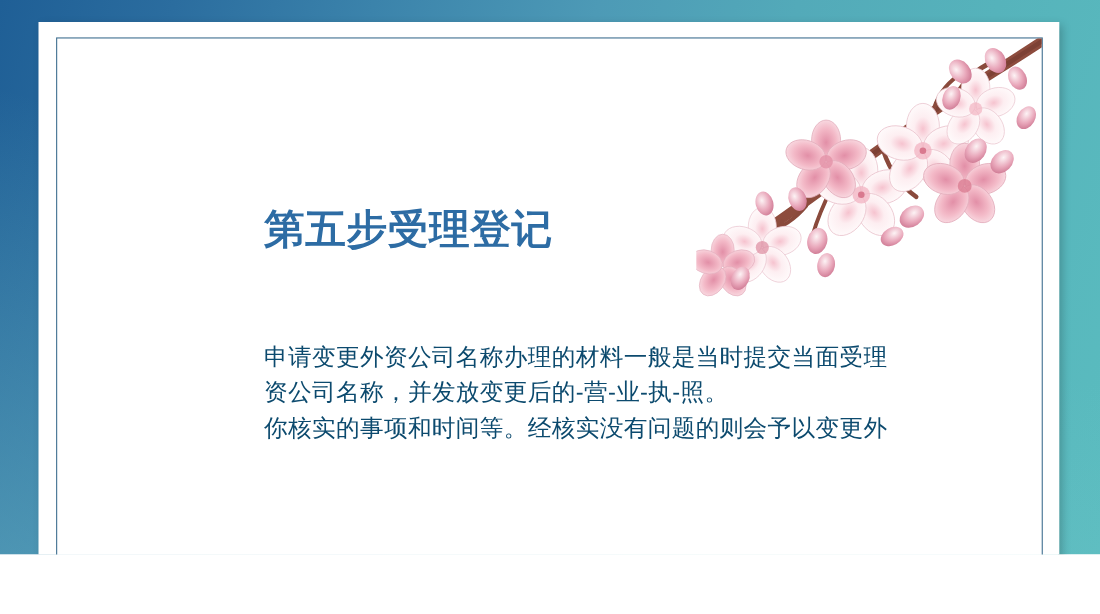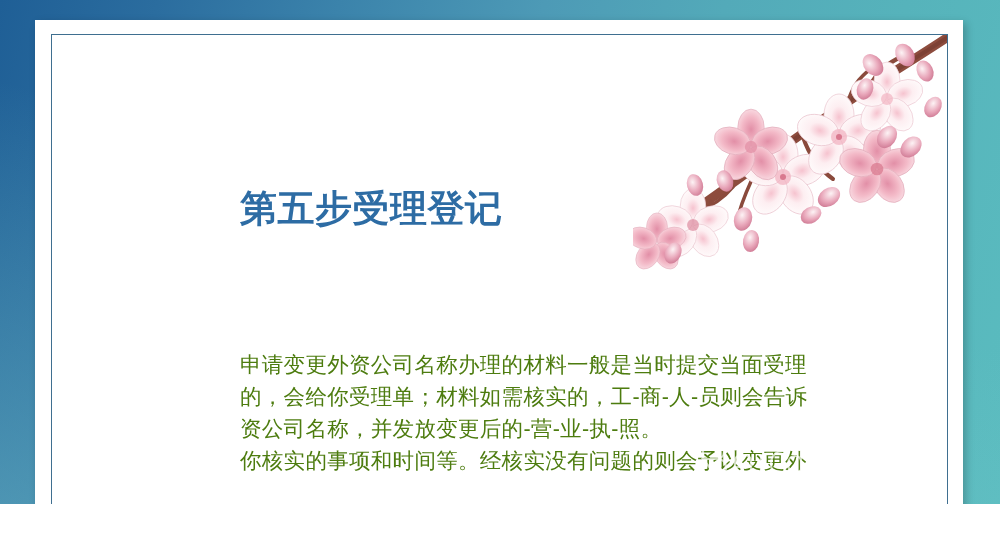--- a/index.html
+++ b/index.html
@@ -86,25 +86,24 @@
   }
 
   
   .slide-body {
     position: absolute;
     left: 188px;
     top: 274px;
     width: 620px;
     font-size: 21.5px;
     line-height: 32px;
-    color: #4d7c0f;
+    color: #0c4a6e;
     letter-spacing: 0.3px;
     text-align: justify;
     text-justify: inter-ideograph;
-    margin-top: 40px;
   }
   .slide-body .body-line { display: block; white-space: nowrap; }
 
   
   .watermark {
     position: absolute;
     right: 14px;
     bottom: 2px;
     width: 236px;
     height: 78px;
@@ -257,21 +256,20 @@
             <ellipse cx="300" cy="78" rx="8" ry="11" fill="url(#budG)" transform="rotate(30 300 78)"></ellipse>
             <ellipse cx="40" cy="224" rx="8" ry="11" fill="url(#budG)" transform="rotate(25 40 224)"></ellipse>
           </g>
         </svg>
       </div>
 
       <div class="slide-title">第五步受理登记</div>
 
       <div class="slide-body">
         <span class="body-line">申请变更外资公司名称办理的材料一般是当时提交当面受理</span>
-        <span class="body-line">的，会给你受理单；材料如需核实的，工-商-人-员则会告诉</span>
         <span class="body-line">资公司名称，并发放变更后的-营-业-执-照。</span>
         <span class="body-line">你核实的事项和时间等。经核实没有问题的则会予以变更外</span>
       </div>
 
       <div class="watermark">
         <div class="watermark-logo">
           <svg viewBox="0 0 236 52" xmlns="http://www.w3.org/2000/svg">
             <g fill="none" stroke="rgba(255,255,255,0.70)" stroke-width="2.2">
 
               <path d="M6 44 L6 12 L18 12 C24 12 27 15 27 19 C27 23 24 26 18 26 L6 26

